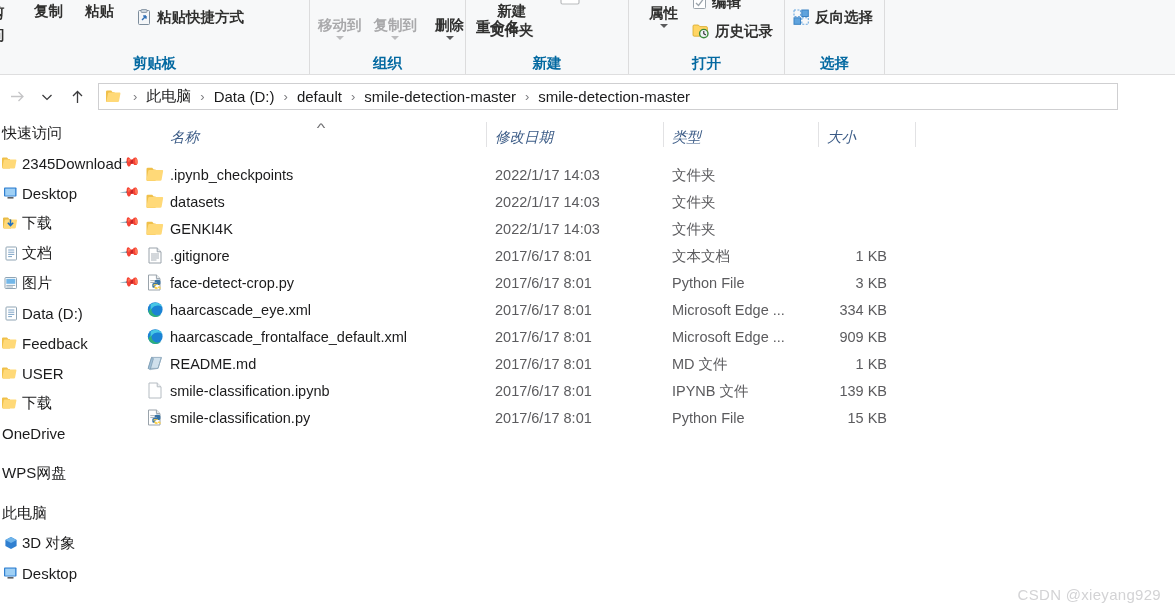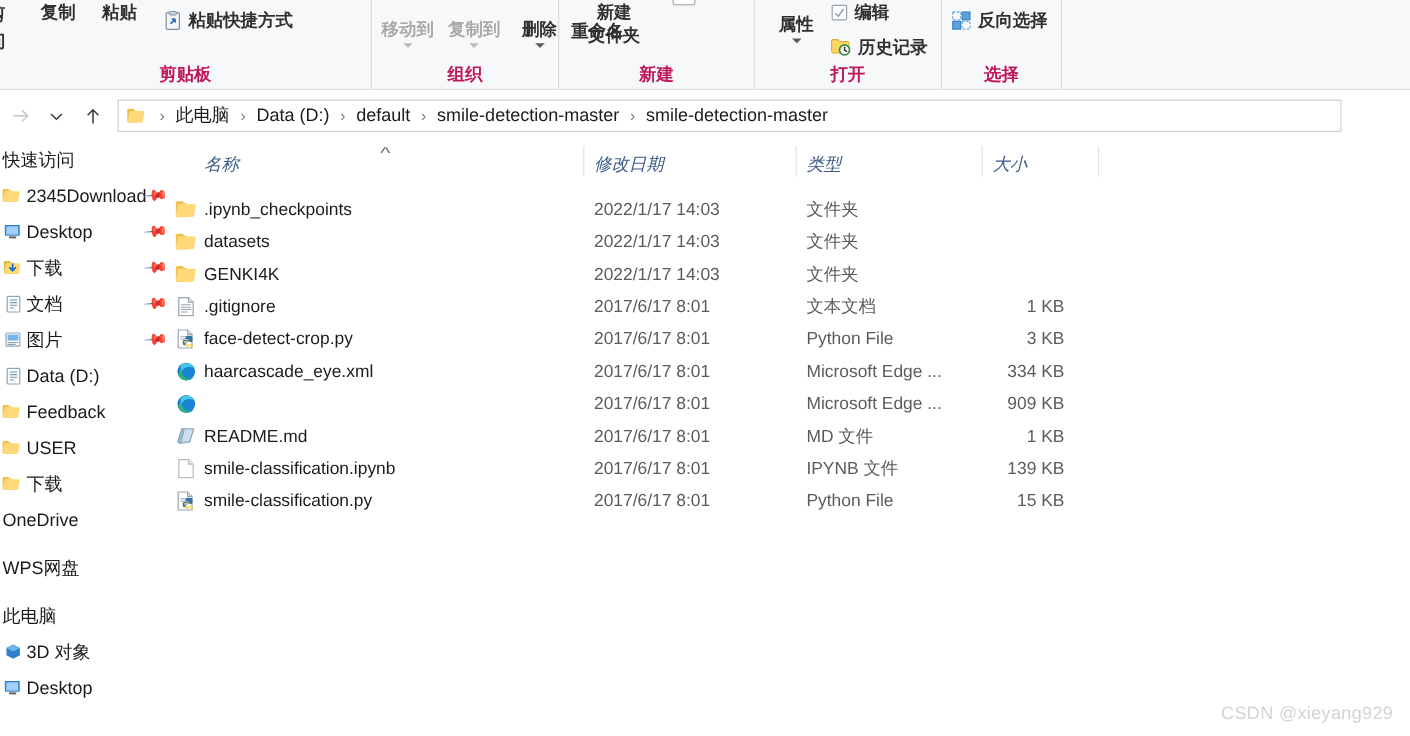--- a/index.html
+++ b/index.html
@@ -40,21 +40,21 @@
   .rgroup.noborder { border-right: none; }
   .rgroup-body {
     flex: 1 1 auto;
     display: flex; align-items: flex-start;
     padding-top: 0px;
   }
   .rgroup-title {
     height: 21px; line-height: 21px;
     text-align: center;
     font-size: 14.5px;
-    color: #be185d;
+    color: #0369a1;
   }
 
   .big-btn {
     display: flex; flex-direction: column; align-items: center;
     justify-content: flex-start;
     padding: 0 6px;
     font-size: 14.5px;
     color: #30302f;
     cursor: default;
     line-height: 19px;
@@ -277,21 +277,21 @@
           <div style="margin-left:20px;margin-top:-6px;">
             <svg class="ico" width="22" height="12" viewBox="0 0 22 12">
               <rect x="1" y="-8" width="18" height="16" rx="1.5" fill="#ffffff" stroke="#b9bbbd" stroke-width="1.2"></rect>
             </svg>
           </div>
         </div>
         <div class="rgroup-title">新建</div>
       </div>
 
       <div class="rgroup" style="width:156px;">
-        <div class="rgroup-body" style="padding-left:14px;padding-top:12px;">
+        <div class="rgroup-body" style="padding-left:14px;padding-top:4px;">
           <div class="big-btn">
             <span class="lbl">属性</span>
             <span class="caret"></span>
           </div>
           <div style="margin-left:8px;margin-top:-12px;">
             <div class="small-btn" style="height:20px;overflow:hidden;">
               <span>
                 <svg class="ico" width="15" height="15" viewBox="0 0 15 15">
                   <rect x="1.5" y="1.5" width="12" height="12" rx="1" fill="#ffffff" stroke="#9aa3ab" stroke-width="1"></rect>
                   <path d="M4 8 L6.5 10.5 L11 4.5" stroke="#9aa3ab" stroke-width="1.3" fill="none"></path>
@@ -611,20 +611,21 @@
     </div>
 
     <div class="frow">
       <span class="ficon">
         <svg class="ico" width="19" height="17" viewBox="0 0 19 17">
           <circle cx="9.2" cy="8.6" r="7.4" fill="#1b83d4"></circle>
           <path d="M2.4 10.6 q1.2 4.6 6.4 5.3 4.2 .5 6.6-2.3 -3.6 1.8-6.6 .3 -2.6-1.3-3.2-3.9 -.4-1.8 .7-3.2 -2.9 1-3.9 3.8 z" fill="#2fb07a"></path>
           <path d="M4.6 3.6 q3-2.6 7.2-1.6 3.5 .9 4.6 4 -2.2-1.7-5.1-1.4 -3.4 .3-5.4 2.6 -.9 1-1.3 2.3 .1-3.6 0-5.9 z" fill="#4fd4e8" opacity=".85"></path>
         </svg>
       </span>
+      <span class="fcell fname">haarcascade_frontalface_default.xml</span>
       <span class="fcell fdate">2017/6/17 8:01</span>
       <span class="fcell ftype">Microsoft Edge ...</span>
       <span class="fcell fsize">909 KB</span>
     </div>
 
     <div class="frow">
       <span class="ficon">
         <svg class="ico" width="19" height="17" viewBox="0 0 19 17">
           <path d="M2.2 13.4 L5.6 2.4 L15.4 2.4 L12 13.4 Z" fill="#cfe0ec" stroke="#8fa9bd" stroke-width=".9"></path>
           <path d="M2.2 13.4 L5.6 2.4 L7.4 3.6 L4.2 14.6 Z" fill="#9fc0d8" stroke="#7e9cb2" stroke-width=".8"></path>

